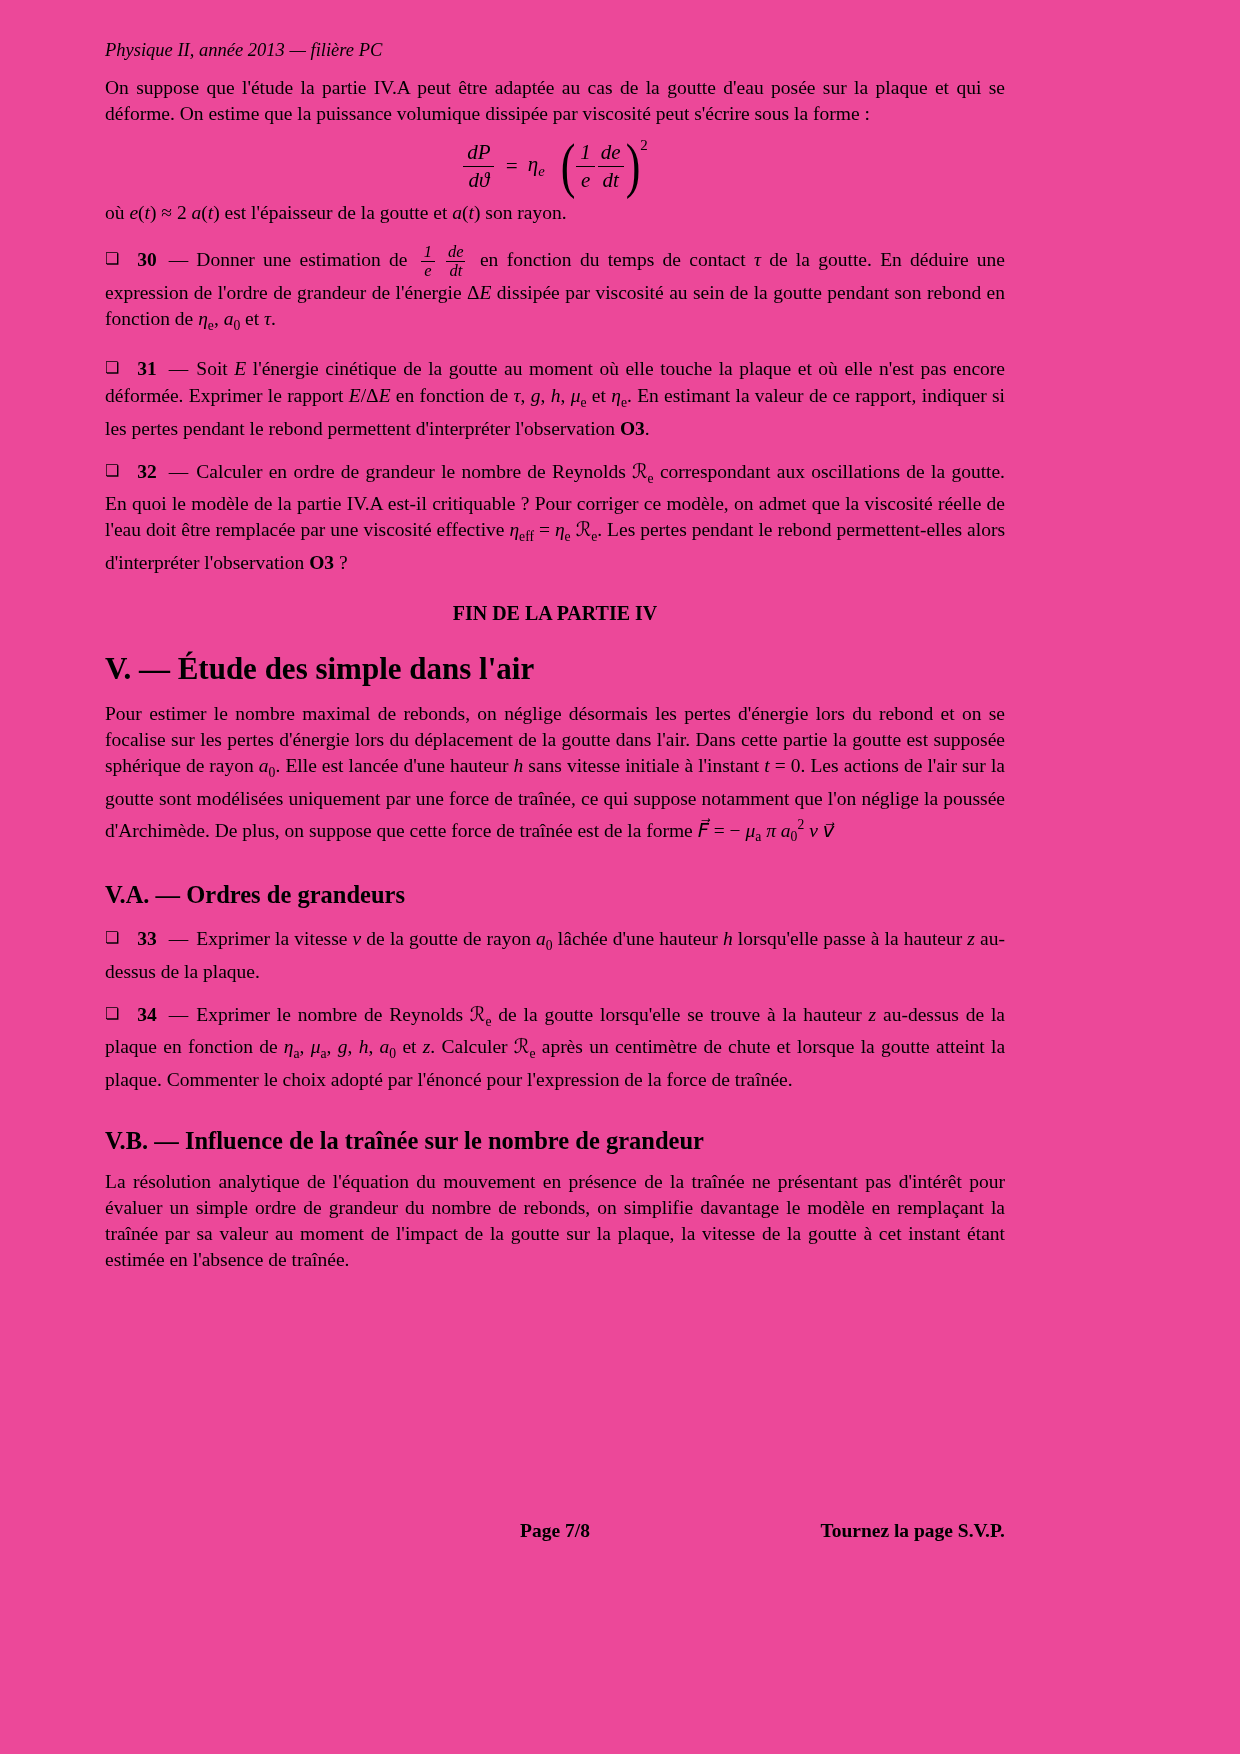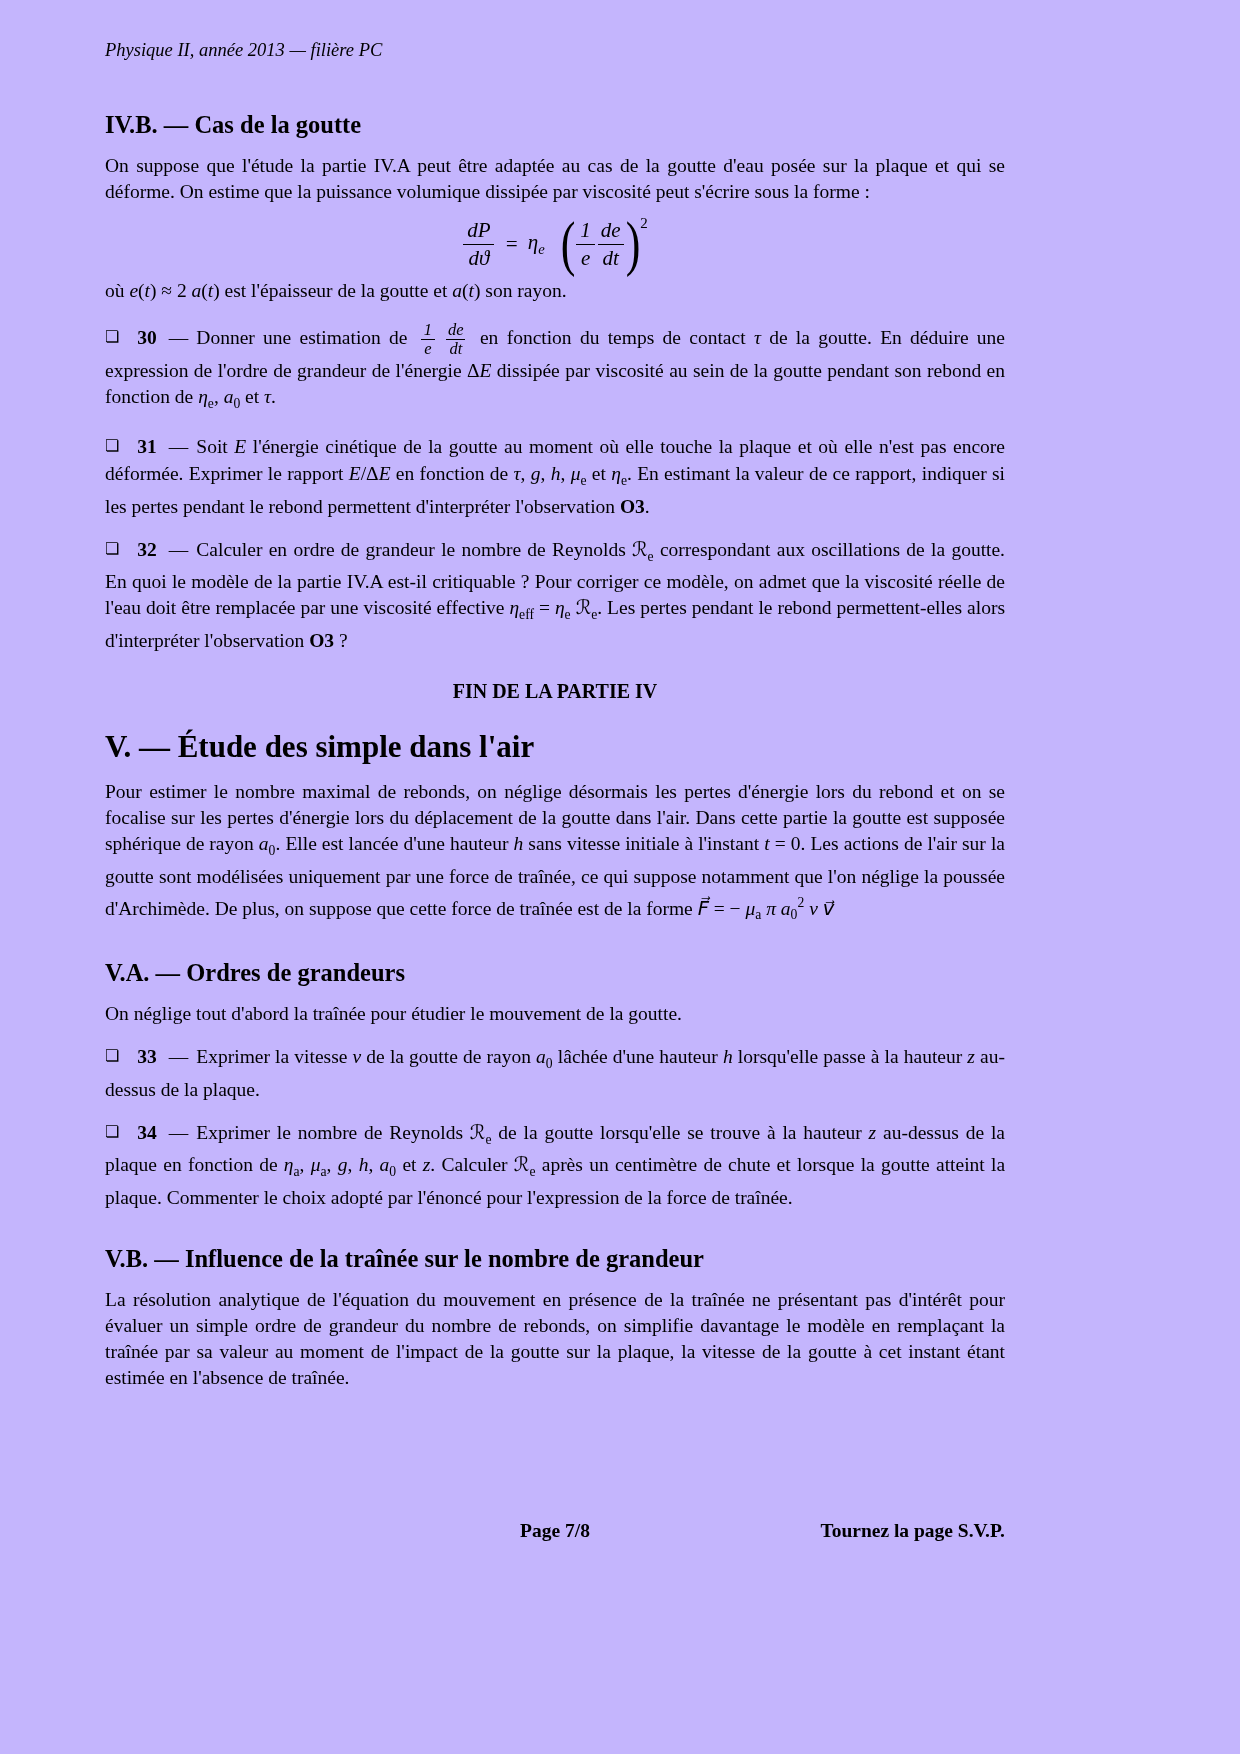--- a/index.html
+++ b/index.html
@@ -2,21 +2,21 @@
 <html><head>
 <meta charset="utf-8">
 <style>
   * { margin:0; padding:0; box-sizing:border-box; }
   html, body { background:#ffffff; }
   body {
     width:1240px; height:1754px; position:relative;
     font-family:"Liberation Serif","DejaVu Serif","DejaVu Sans",serif;
     color:#000;
   }
-  .page { position:absolute; inset:0; background:#c4b5fd; }
+  .page { position:absolute; inset:0; background:#ec4899; }
   .content { position:absolute; left:105px; top:0; width:900px; }
   .running-header { margin-top:40px; font-style:italic; font-size:18.5px; }
   .h2 { font-size:24.5px; font-weight:bold; margin-top:50px; }
   .h2.tight { margin-top:30px; }
   .h1 { font-size:31px; font-weight:bold; margin-top:26px; }
   p.body { font-size:19.5px; line-height:26px; text-align:justify; margin-top:14px; }
   p.question { margin-top:17px; }
   .qmarker {
     font-family:"DejaVu Sans","DejaVu Serif",sans-serif;
     font-size:16px; position:relative; top:-2px; margin-right:18px;
@@ -56,21 +56,20 @@
   .f-right { position:absolute; right:0; font-weight:bold; }
 </style>
 </head>
 <body>
 
 <div class="page">
   <div class="content">
 
     <div class="running-header">Physique II, année 2013 — filière PC</div>
 
-    <div class="h2">IV.B. — Cas de la goutte</div>
 
     <p class="body">On suppose que l'étude la partie IV.A peut être adaptée au cas de la goutte d'eau posée sur la plaque et qui se déforme. On estime que la puissance volumique dissipée par viscosité peut s'écrire sous la forme :</p>
 
     <div class="equation">
       <span class="frac">
         <span class="num">dP</span>
         <span class="den">dϑ</span>
       </span>
       <span class="eq-sign">=</span>
       <span class="eq-coeff">η<sub>e</sub></span>
@@ -110,21 +109,20 @@
     </p>
 
     <div class="fin">FIN DE LA PARTIE IV</div>
 
     <div class="h1">V. — Étude des simple dans l'air</div>
 
     <p class="body">Pour estimer le nombre maximal de rebonds, on néglige désormais les pertes d'énergie lors du rebond et on se focalise sur les pertes d'énergie lors du déplacement de la goutte dans l'air. Dans cette partie la goutte est supposée sphérique de rayon <i>a</i><sub>0</sub>. Elle est lancée d'une hauteur <i>h</i> sans vitesse initiale à l'instant <i>t</i> = 0. Les actions de l'air sur la goutte sont modélisées uniquement par une force de traînée, ce qui suppose notamment que l'on néglige la poussée d'Archimède. De plus, on suppose que cette force de traînée est de la forme <i>F⃗</i> = − <i>μ</i><sub>a</sub> <i>π</i> <i>a</i><sub>0</sub><sup>2</sup> <i>v</i> <i>v⃗</i></p>
 
     <div class="h2 tight">V.A. — Ordres de grandeurs</div>
 
-    <p class="body">On néglige tout d'abord la traînée pour étudier le mouvement de la goutte.</p>
 
     <p class="body question">
       <span class="qmarker">❏</span><b class="qnum">33</b><span class="qdash">—</span><span>Exprimer la vitesse <i>v</i> de la goutte de rayon <i>a</i><sub>0</sub> lâchée d'une hauteur <i>h</i> lorsqu'elle passe à la hauteur <i>z</i> au-dessus de la plaque.</span>
     </p>
 
     <p class="body question">
       <span class="qmarker">❏</span><b class="qnum">34</b><span class="qdash">—</span><span>Exprimer le nombre de Reynolds ℛ<sub>e</sub> de la goutte lorsqu'elle se trouve à la hauteur <i>z</i> au-dessus de la plaque en fonction de <i>η</i><sub>a</sub>, <i>μ</i><sub>a</sub>, <i>g</i>, <i>h</i>, <i>a</i><sub>0</sub> et <i>z</i>. Calculer ℛ<sub>e</sub> après un centimètre de chute et lorsque la goutte atteint la plaque. Commenter le choix adopté par l'énoncé pour l'expression de la force de traînée.</span>
     </p>
 
     <div class="h2" style="margin-top:34px;">V.B. — Influence de la traînée sur le nombre de grandeur</div>

